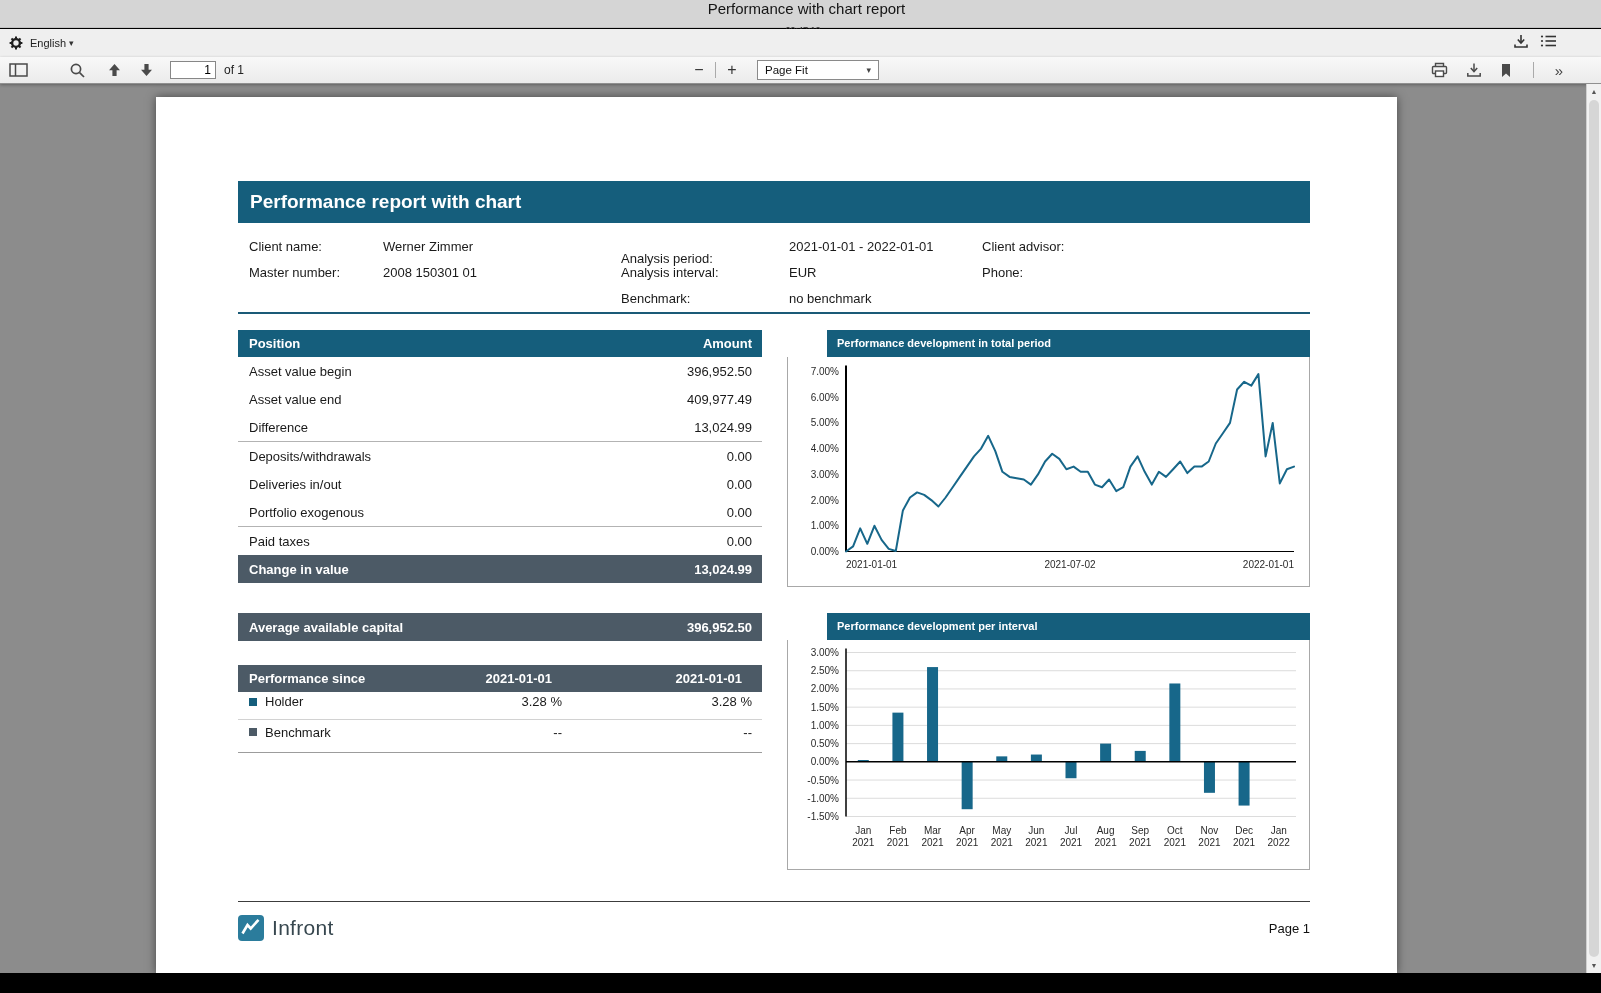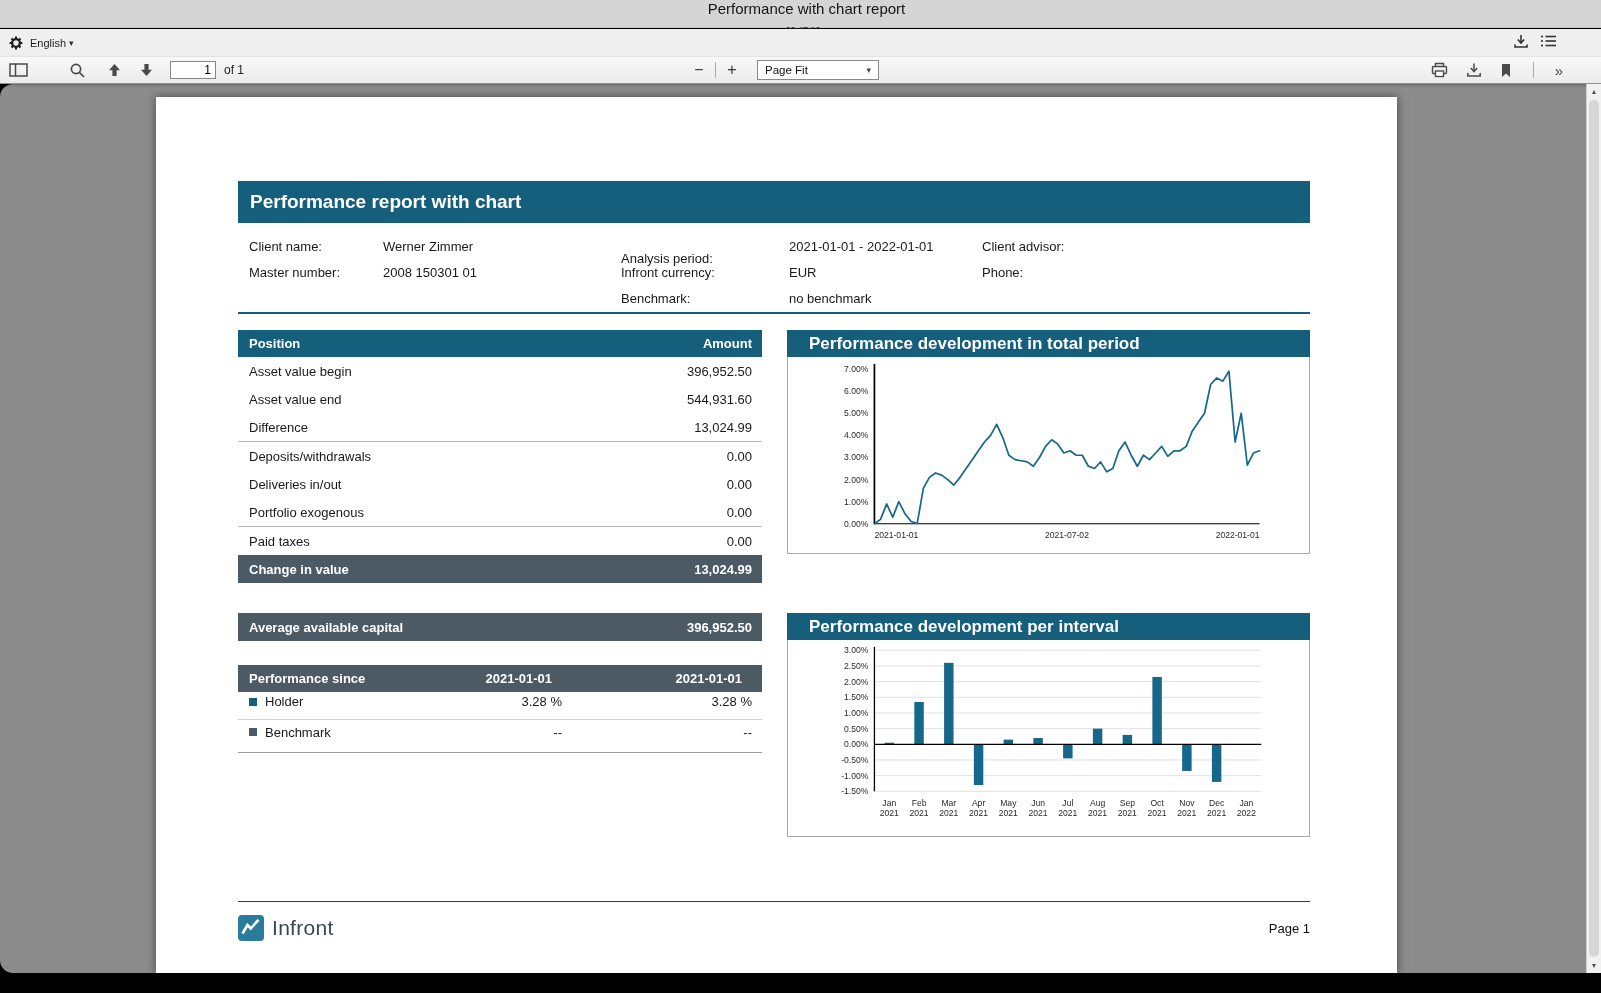--- a/index.html
+++ b/index.html
@@ -37,21 +37,21 @@
   .of-label{font-size:12px;color:#222;margin-left:8px;}
   .pt-center{position:absolute;left:688px;top:0;height:26px;display:flex;align-items:center;}
   .zoomglyph{font-size:16px;color:#333;width:22px;text-align:center;}
   .vsep{width:1px;height:16px;background:#aaa;margin:0 5px;display:inline-block;}
   .zoom-select{margin-left:14px;width:122px;height:20px;border:1px solid #8a8a8a;background:#fff;display:flex;align-items:center;justify-content:space-between;padding:0 7px;font-size:11.5px;color:#111;}
   .zoom-select .caret{font-size:9px;color:#444;}
   .pt-right{position:absolute;right:36px;top:0;height:26px;display:flex;align-items:center;gap:14px;}
   .more-glyph{font-size:15px;color:#444;}
 
   
-  .viewer{position:absolute;top:84px;bottom:20px;left:0;right:0;background:#8c8c8c;overflow:hidden;border-radius:13px;}
+  .viewer{position:absolute;top:84px;bottom:20px;left:0;right:0;background:#8c8c8c;overflow:hidden;}
   .pdf-page{position:absolute;left:156px;top:13px;width:1241px;height:877px;background:#fff;box-shadow:0 0 9px rgba(0,0,0,.5);}
 
   .scrollbar{position:absolute;top:84px;bottom:20px;right:0;width:15px;background:#f1f1f1;border-left:1px solid #cfcfcf;z-index:6;}
   .scroll-arrow{position:absolute;left:0;width:14px;text-align:center;font-size:7px;color:#555;}
   .sa-up{top:4px;} .sa-down{bottom:4px;}
   .scroll-thumb{position:absolute;left:2px;top:16px;bottom:16px;width:10px;background:#d6d6d6;border-radius:5px;}
 
   .bottombar{position:absolute;bottom:0;left:0;right:0;height:20px;background:#000;}
 
   
@@ -73,22 +73,22 @@
   .prow{height:28px;display:grid;grid-template-columns:1fr 140px 190px;align-items:center;padding:0 10px 8px 11px;border-bottom:1px solid #d2d2d2;}
   .prow:last-child{height:33px;border-bottom:1px solid #9c9c9c;}
   .prow .num{text-align:right;}
   .rowlabel{display:flex;align-items:center;}
   .bullet{width:8px;height:8px;display:inline-block;margin-right:8px;flex:0 0 8px;}
   .bullet-holder{background:var(--teal);}
   .bullet-benchmark{background:var(--slate);}
 
   .panel{position:absolute;left:631px;width:523px;}
   .panel-1{top:233px;} .panel-2{top:516px;}
-  .panel-head{height:27px;background:var(--teal);color:#fff;font-weight:bold;font-size:17px;line-height:27px;padding-left:22px;}
-  .panel-body{height:197px;background:#fff;border:1px solid #a8a8a8;border-top:none;}
+  .panel-head{height:27px;background:var(--teal);color:#fff;font-weight:bold;font-size:11px;line-height:27px;padding-left:10px;margin-left:40px;}
+  .panel-body{height:230px;background:#fff;border:1px solid #a8a8a8;border-top:none;}
   .panel-body svg{display:block;width:100%;height:100%;}
   .ctick{font-family:"Liberation Sans",sans-serif;font-size:10px;fill:#2a2a2a;}
 
   .f-line{position:absolute;left:82px;top:804px;width:1072px;height:1px;background:#3c3c3c;}
   .f-logo{position:absolute;left:82px;top:818px;display:flex;align-items:center;gap:8px;}
   .brand-text{font-size:21px;color:#37474F;letter-spacing:.3px;}
   .f-page{position:absolute;left:82px;top:824px;width:1072px;text-align:right;font-size:13px;color:#111;}
 </style>
 </head>
 <body>
@@ -217,42 +217,42 @@
 
     <div class="client">
       <span style="left:11px;top:0">Client name:</span>
       <span style="left:145px;top:0">Werner Zimmer</span>
       <span style="left:383px;top:12px">Analysis period:</span>
       <span style="left:551px;top:0">2021-01-01 - 2022-01-01</span>
       <span style="left:744px;top:0">Client advisor:</span>
       <span style="left:855px;top:0"></span>
       <span style="left:11px;top:26px">Master number:</span>
       <span style="left:145px;top:26px">2008 150301 01</span>
-      <span style="left:383px;top:26px">Infront currency:</span>
+      <span style="left:383px;top:26px">Analysis interval:</span>
       <span style="left:551px;top:26px">EUR</span>
       <span style="left:744px;top:26px">Phone:</span>
       <span style="left:800px;top:26px"></span>
       <span style="left:383px;top:52px">Benchmark:</span>
       <span style="left:551px;top:52px">no benchmark</span>
     </div>
     <div class="c-line"></div>
 
     <div class="ltable">
       <div class="thead">
         <span>Position</span>
         <span>Amount</span>
       </div>
       <div class="tgroup">
         <div class="trow">
             <span>Asset value begin</span>
             <span>396,952.50</span>
           </div>
         <div class="trow">
             <span>Asset value end</span>
-            <span>544,931.60</span>
+            <span>409,977.49</span>
           </div>
         <div class="trow">
             <span>Difference</span>
             <span>13,024.99</span>
           </div>
       </div>
       <div class="tgroup">
         <div class="trow">
             <span>Deposits/withdrawals</span>
             <span>0.00</span>

